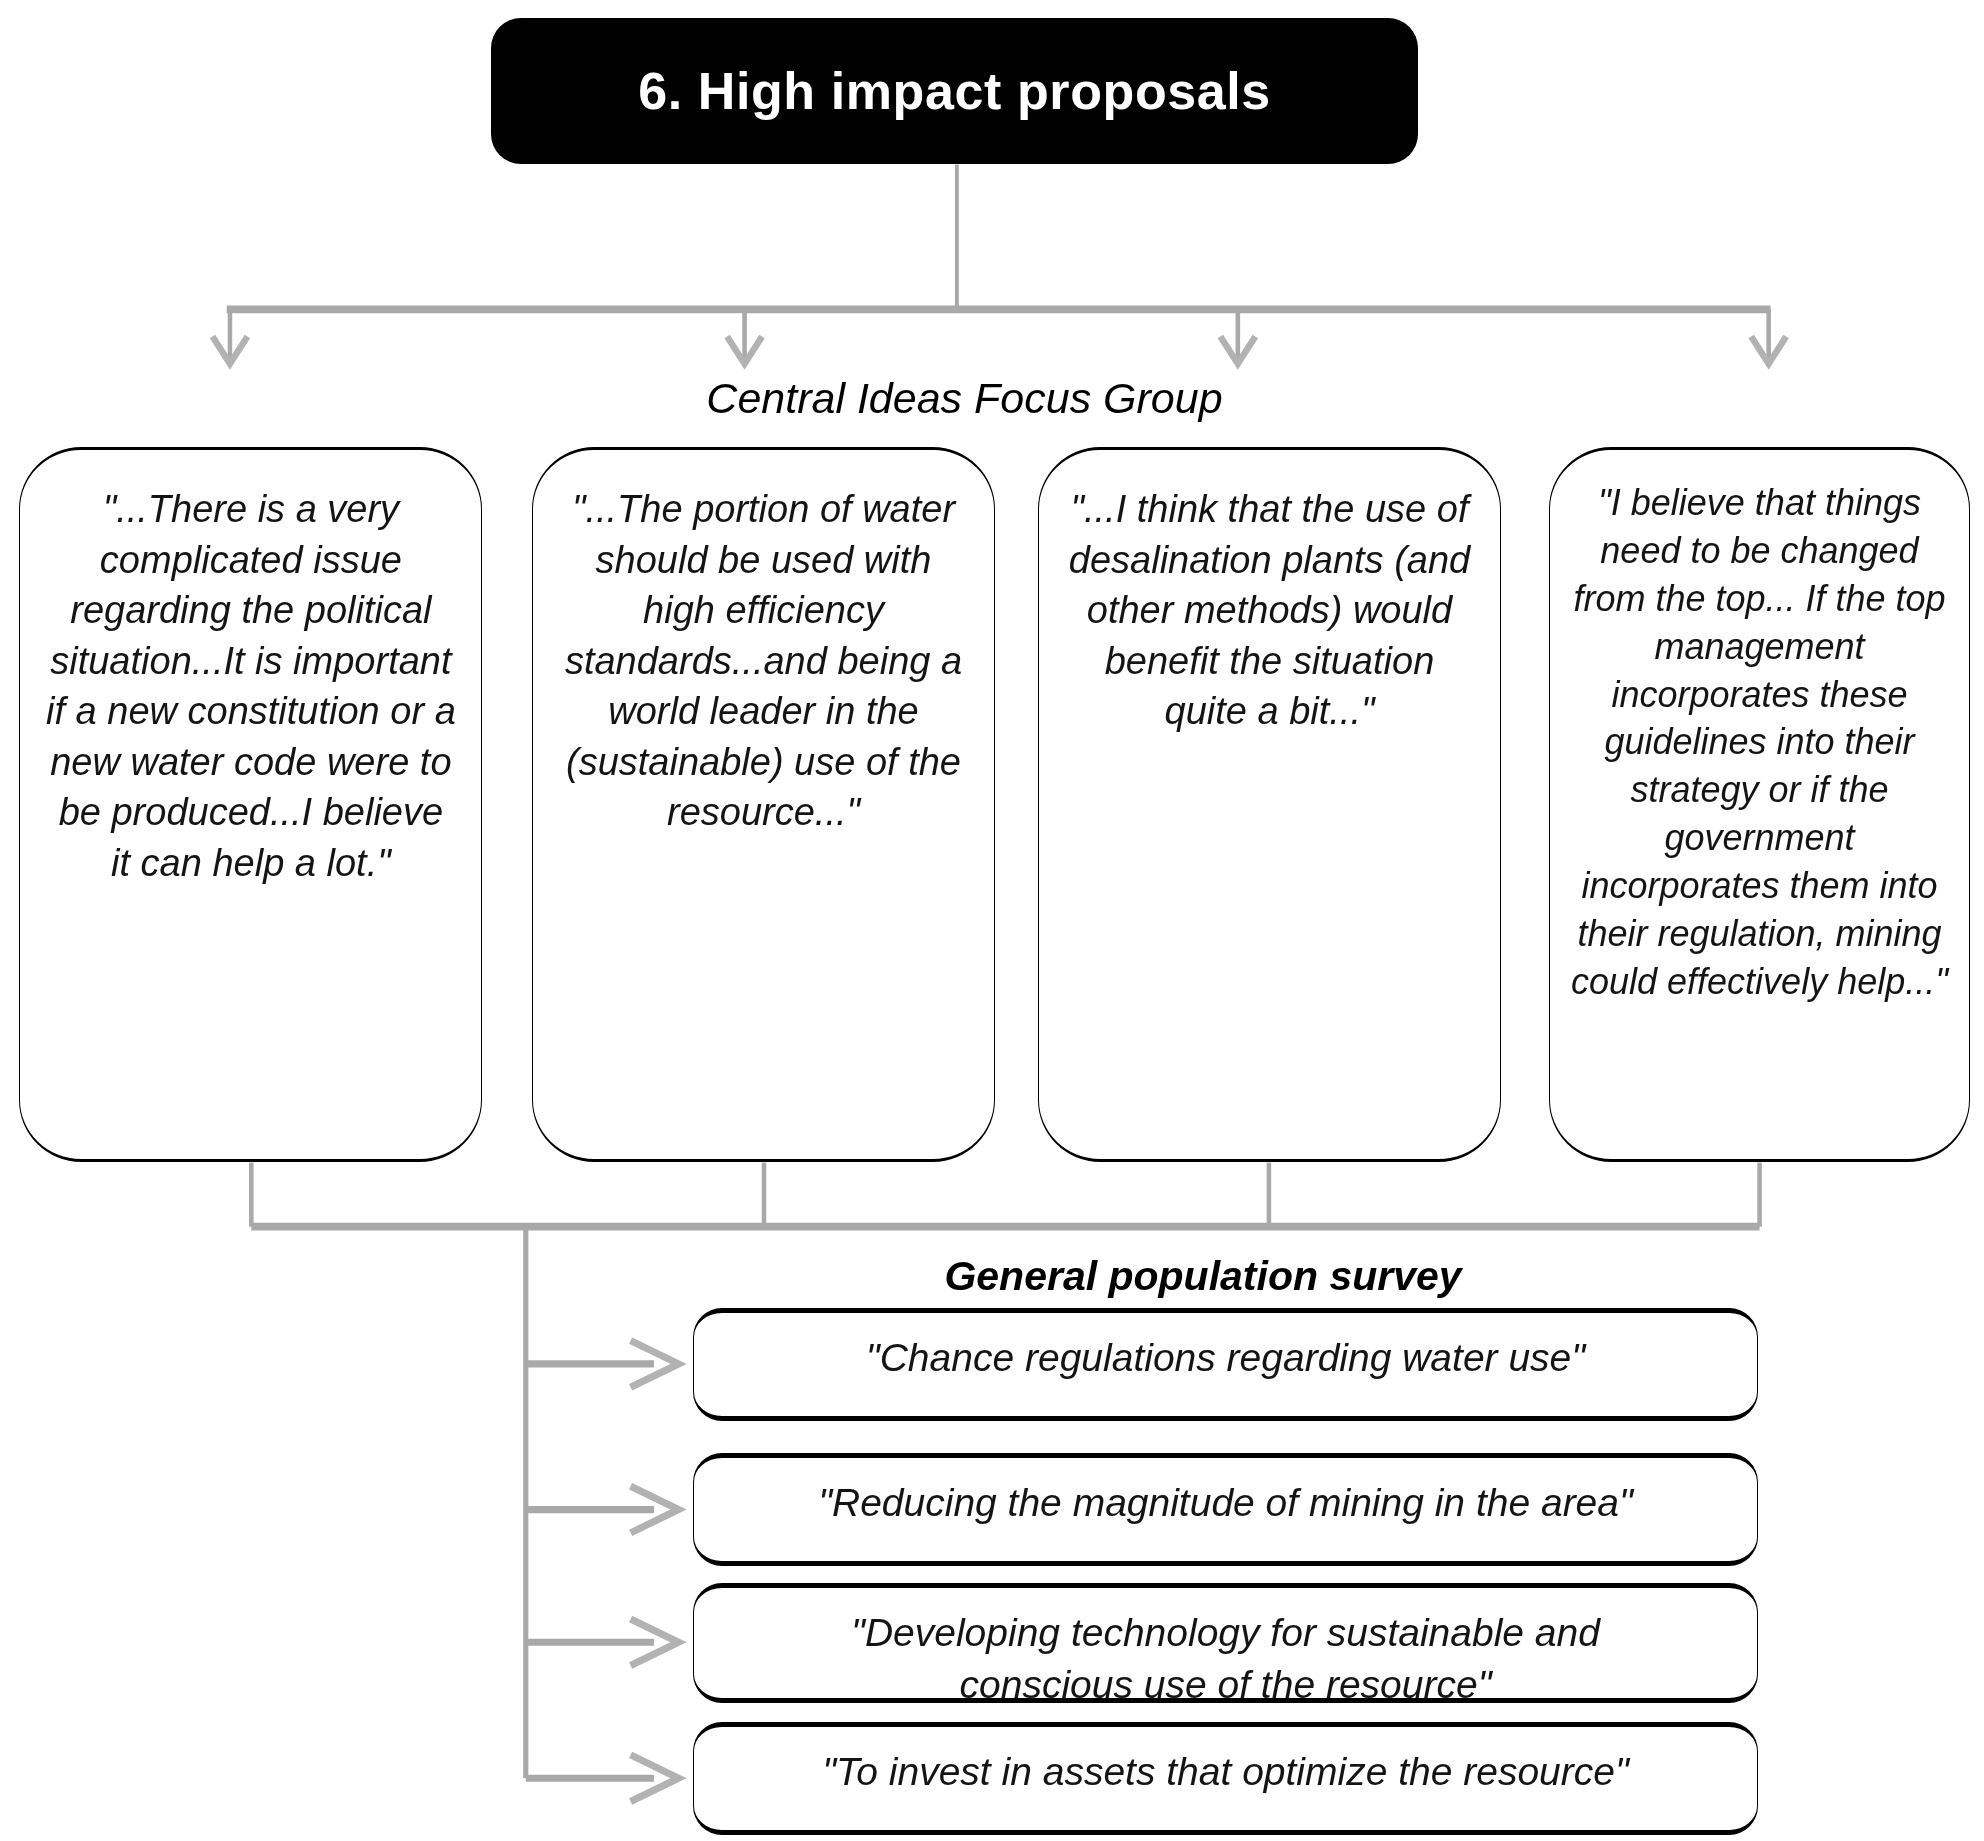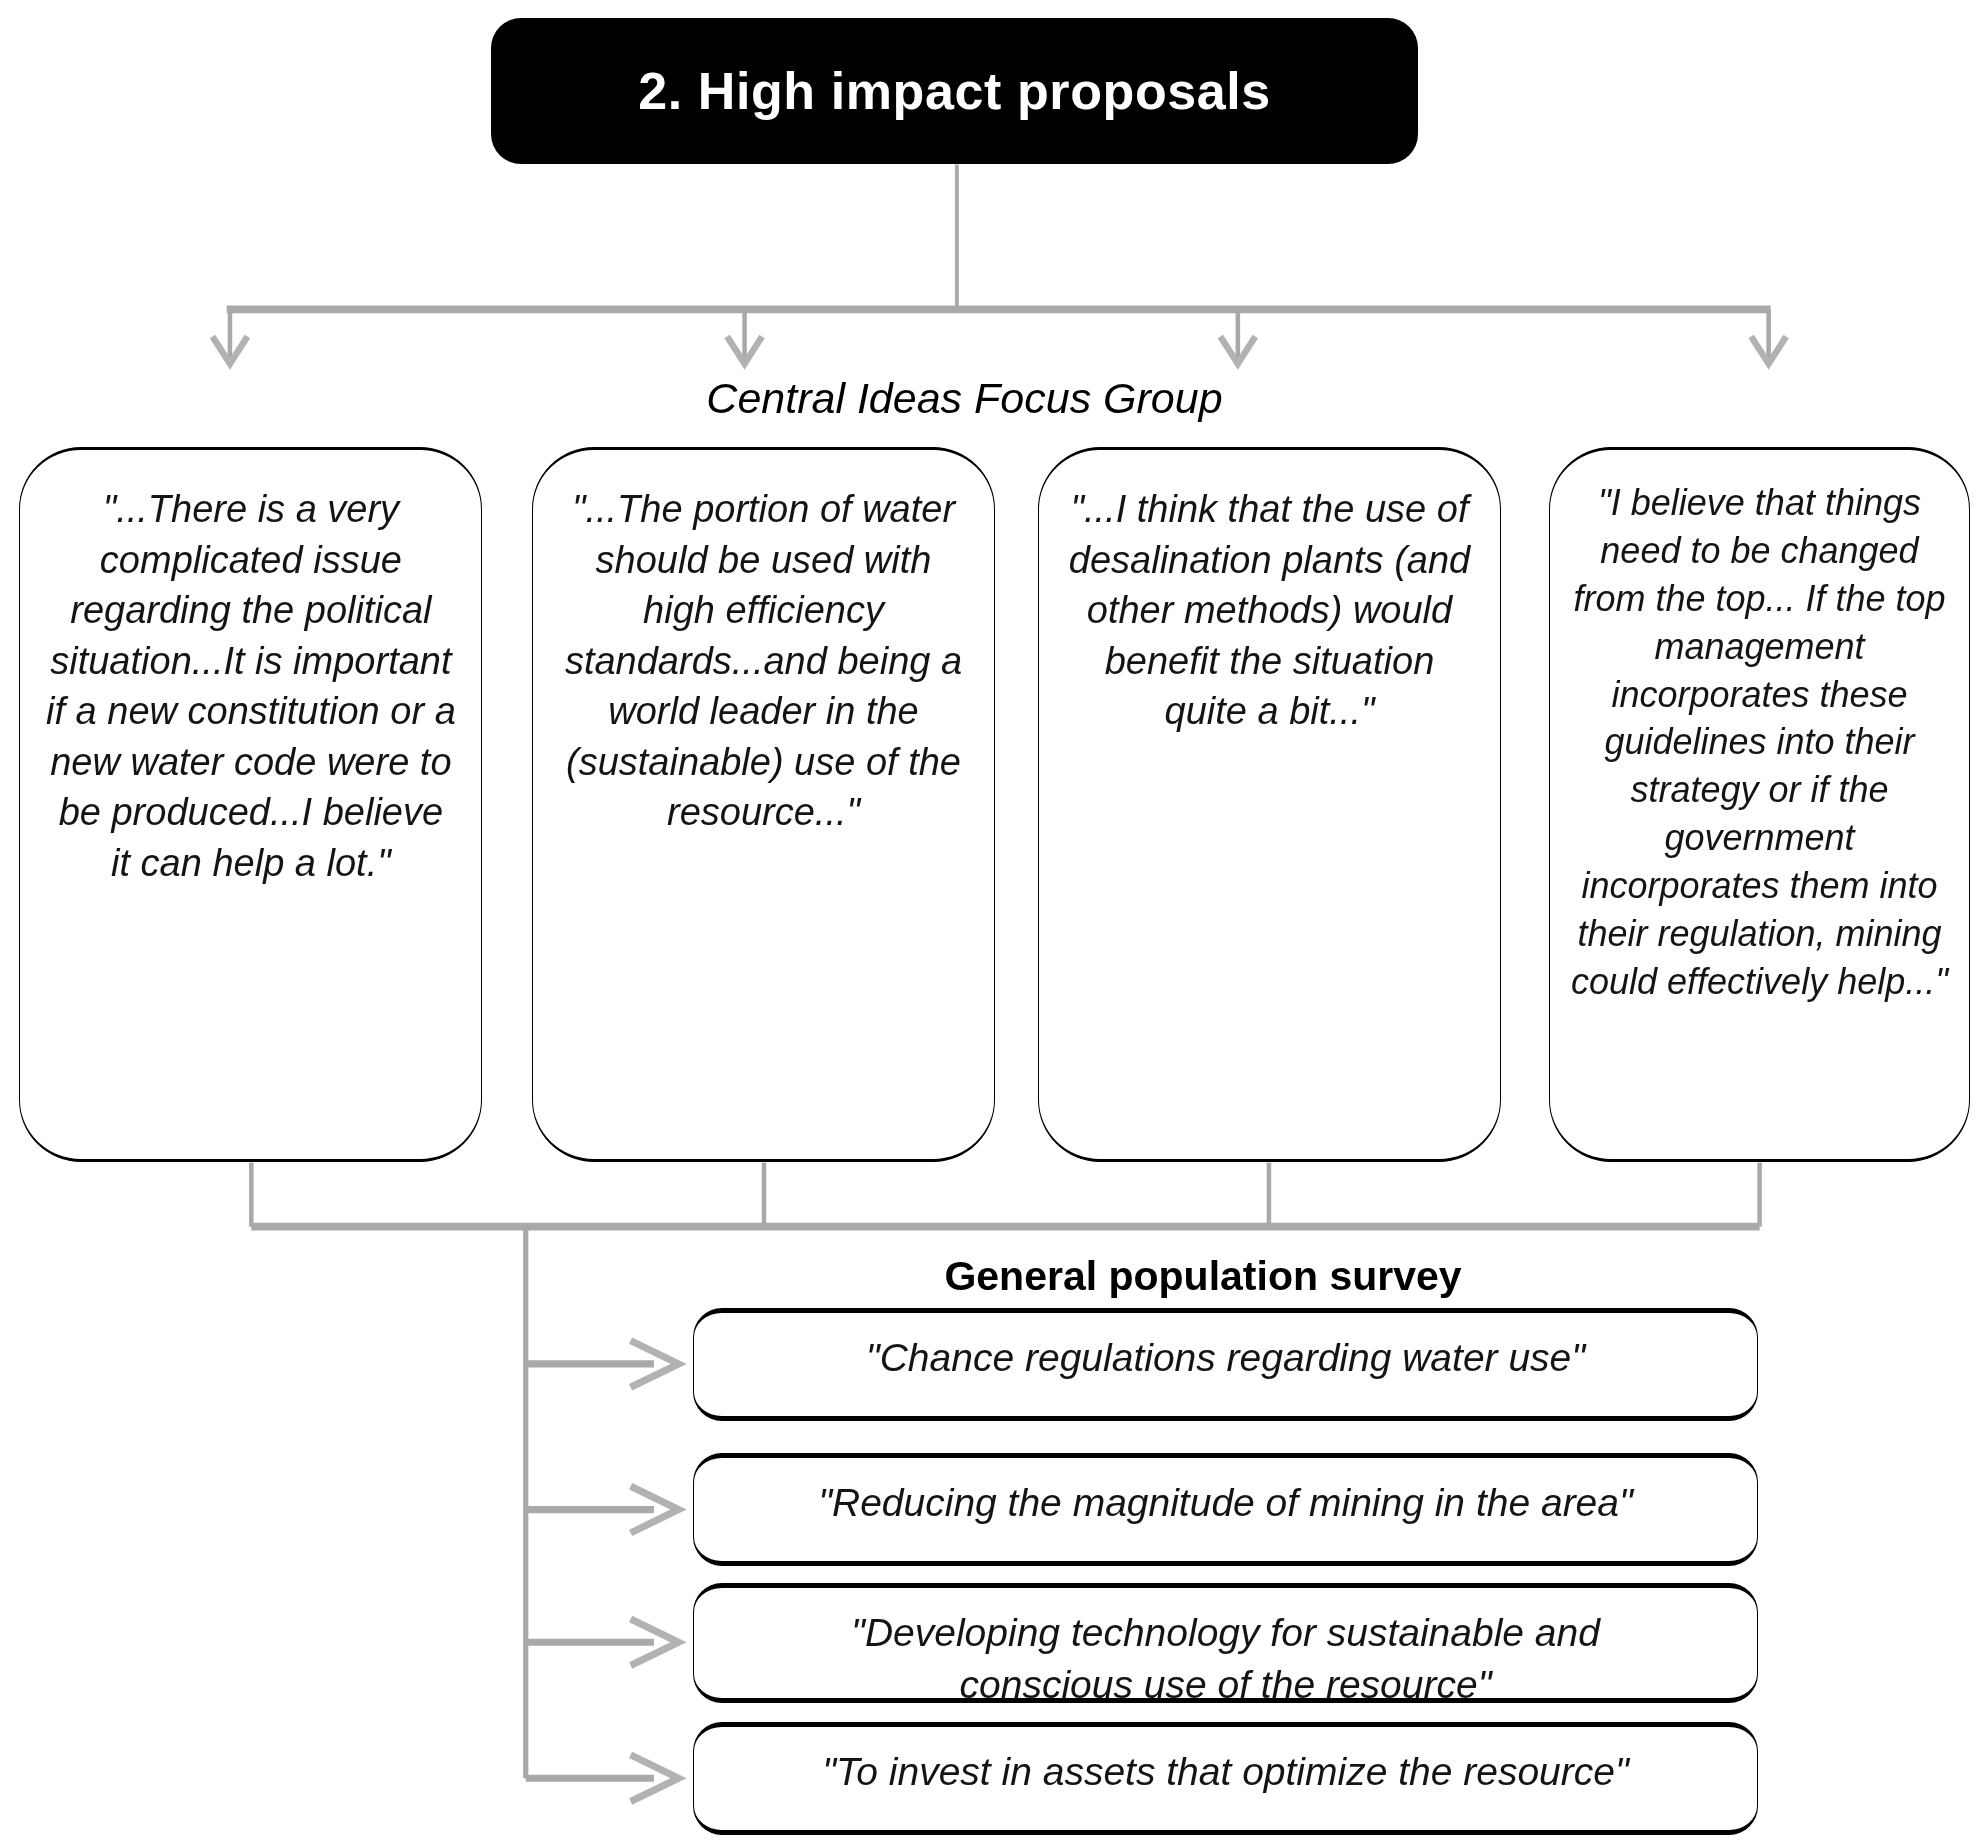--- a/index.html
+++ b/index.html
@@ -74,21 +74,21 @@
   .qb1 { left: 19.4px;   width: 463px; }
   .qb2 { left: 532px;  width: 463px; }
   .qb3 { left: 1038px; width: 463px; }
   .qb4 { left: 1549px; width: 421px; font-size: 36px; padding: 29px 19.4px 13px; }
 
   .survey-heading {
     position: absolute;
     left: 685px; top: 1253px;
     width: 1036px;
     text-align: center;
-    font-size: 41px; font-weight: bold; 
+    font-size: 41px; font-weight: bold; font-style: italic;
     color: #000;
   }
 
   .survey-box {
     position: absolute;
     left: 693px;
     width: 1065px;
     background: #fff;
     border: 1.9px solid var(--box_border);
     border-top-width: 5.2px;
@@ -142,21 +142,21 @@
     <polyline class="head" points="974,2071 1048,2107 974,2143" stroke-width="11"></polyline>
     <line x1="812" y1="2332" x2="1010" y2="2332" stroke-width="11"></line>
     <polyline class="head" points="974,2296 1048,2332 974,2368" stroke-width="11"></polyline>
     <line x1="812" y1="2537" x2="1010" y2="2537" stroke-width="11"></line>
     <polyline class="head" points="974,2501 1048,2537 974,2573" stroke-width="11"></polyline>
     <line x1="812" y1="2747" x2="1010" y2="2747" stroke-width="11"></line>
     <polyline class="head" points="974,2711 1048,2747 974,2783" stroke-width="11"></polyline>
   </svg>
 
   <div class="header-box">
-    <span>2. High impact proposals</span>
+    <span>6. High impact proposals</span>
   </div>
 
   <div class="fg-heading">Central Ideas Focus Group</div>
 
   <div class="quote-box qb1">
     <span class="quote-text">"...There is a very complicated issue regarding the political situation...It is important if a new constitution or a new water code were to be produced...I believe it can help a lot."</span>
   </div>
   <div class="quote-box qb2">
     <span class="quote-text">"...The portion of water should be used with high efficiency standards...and being a world leader in the (sustainable) use of the resource..."</span>
   </div>

